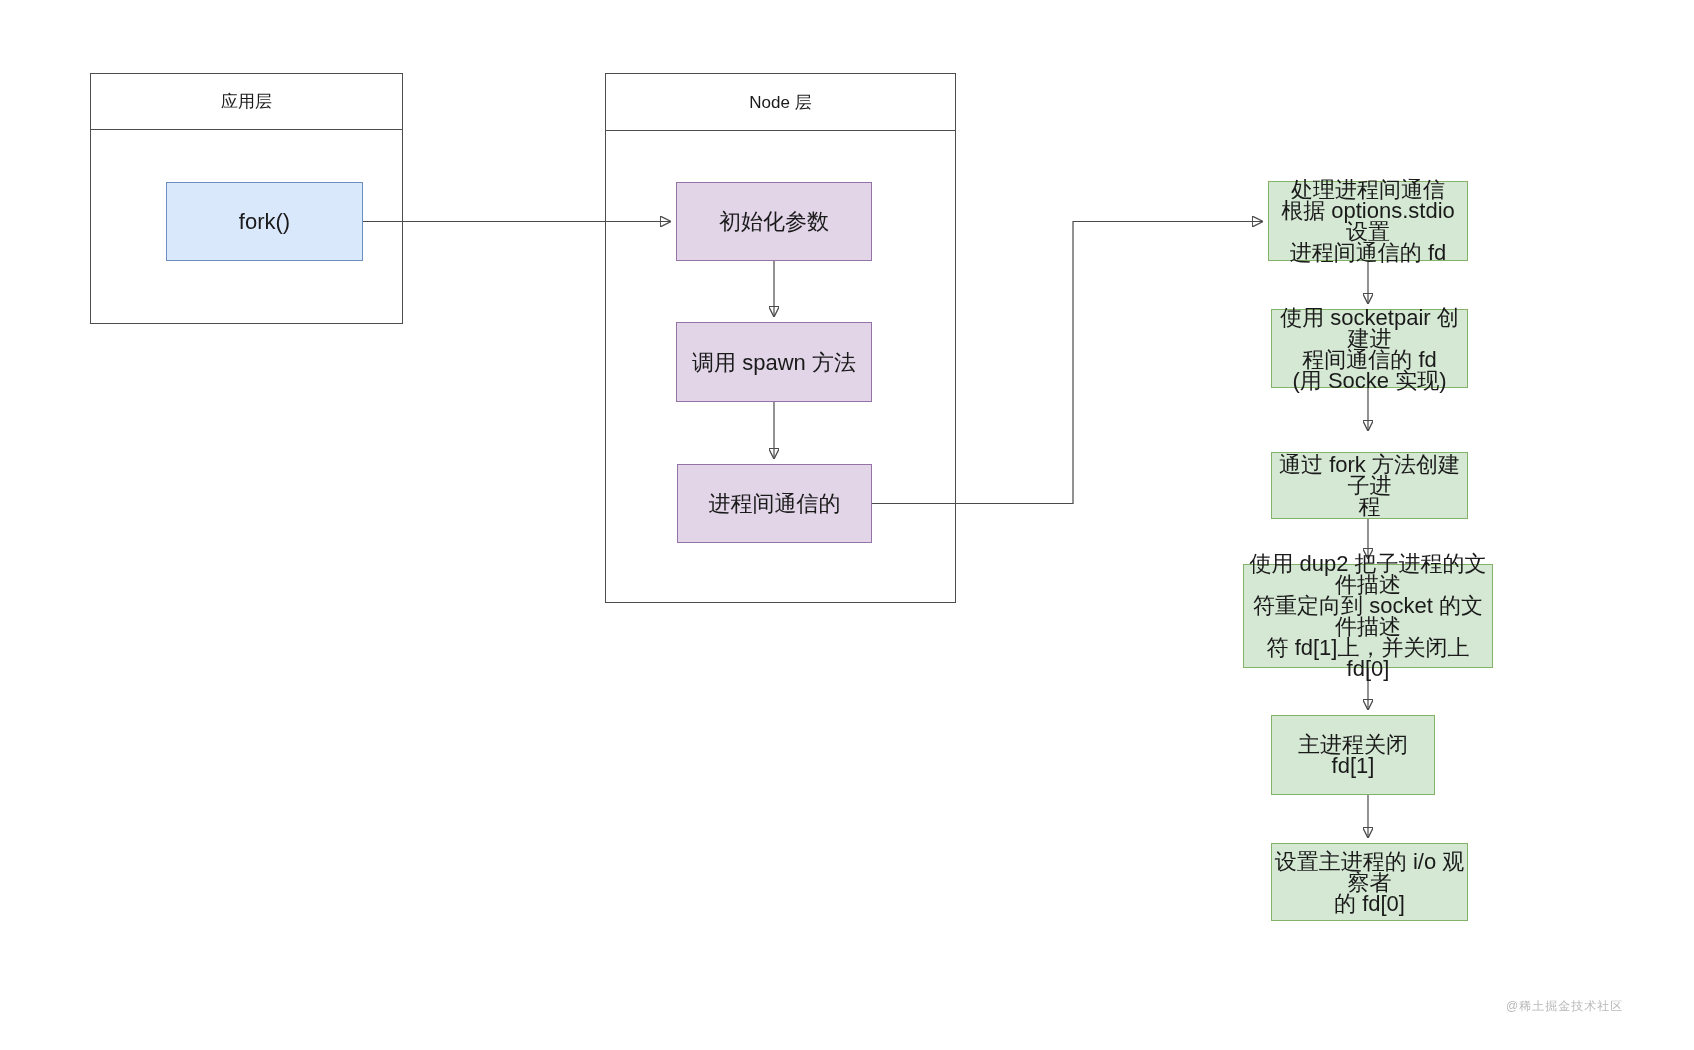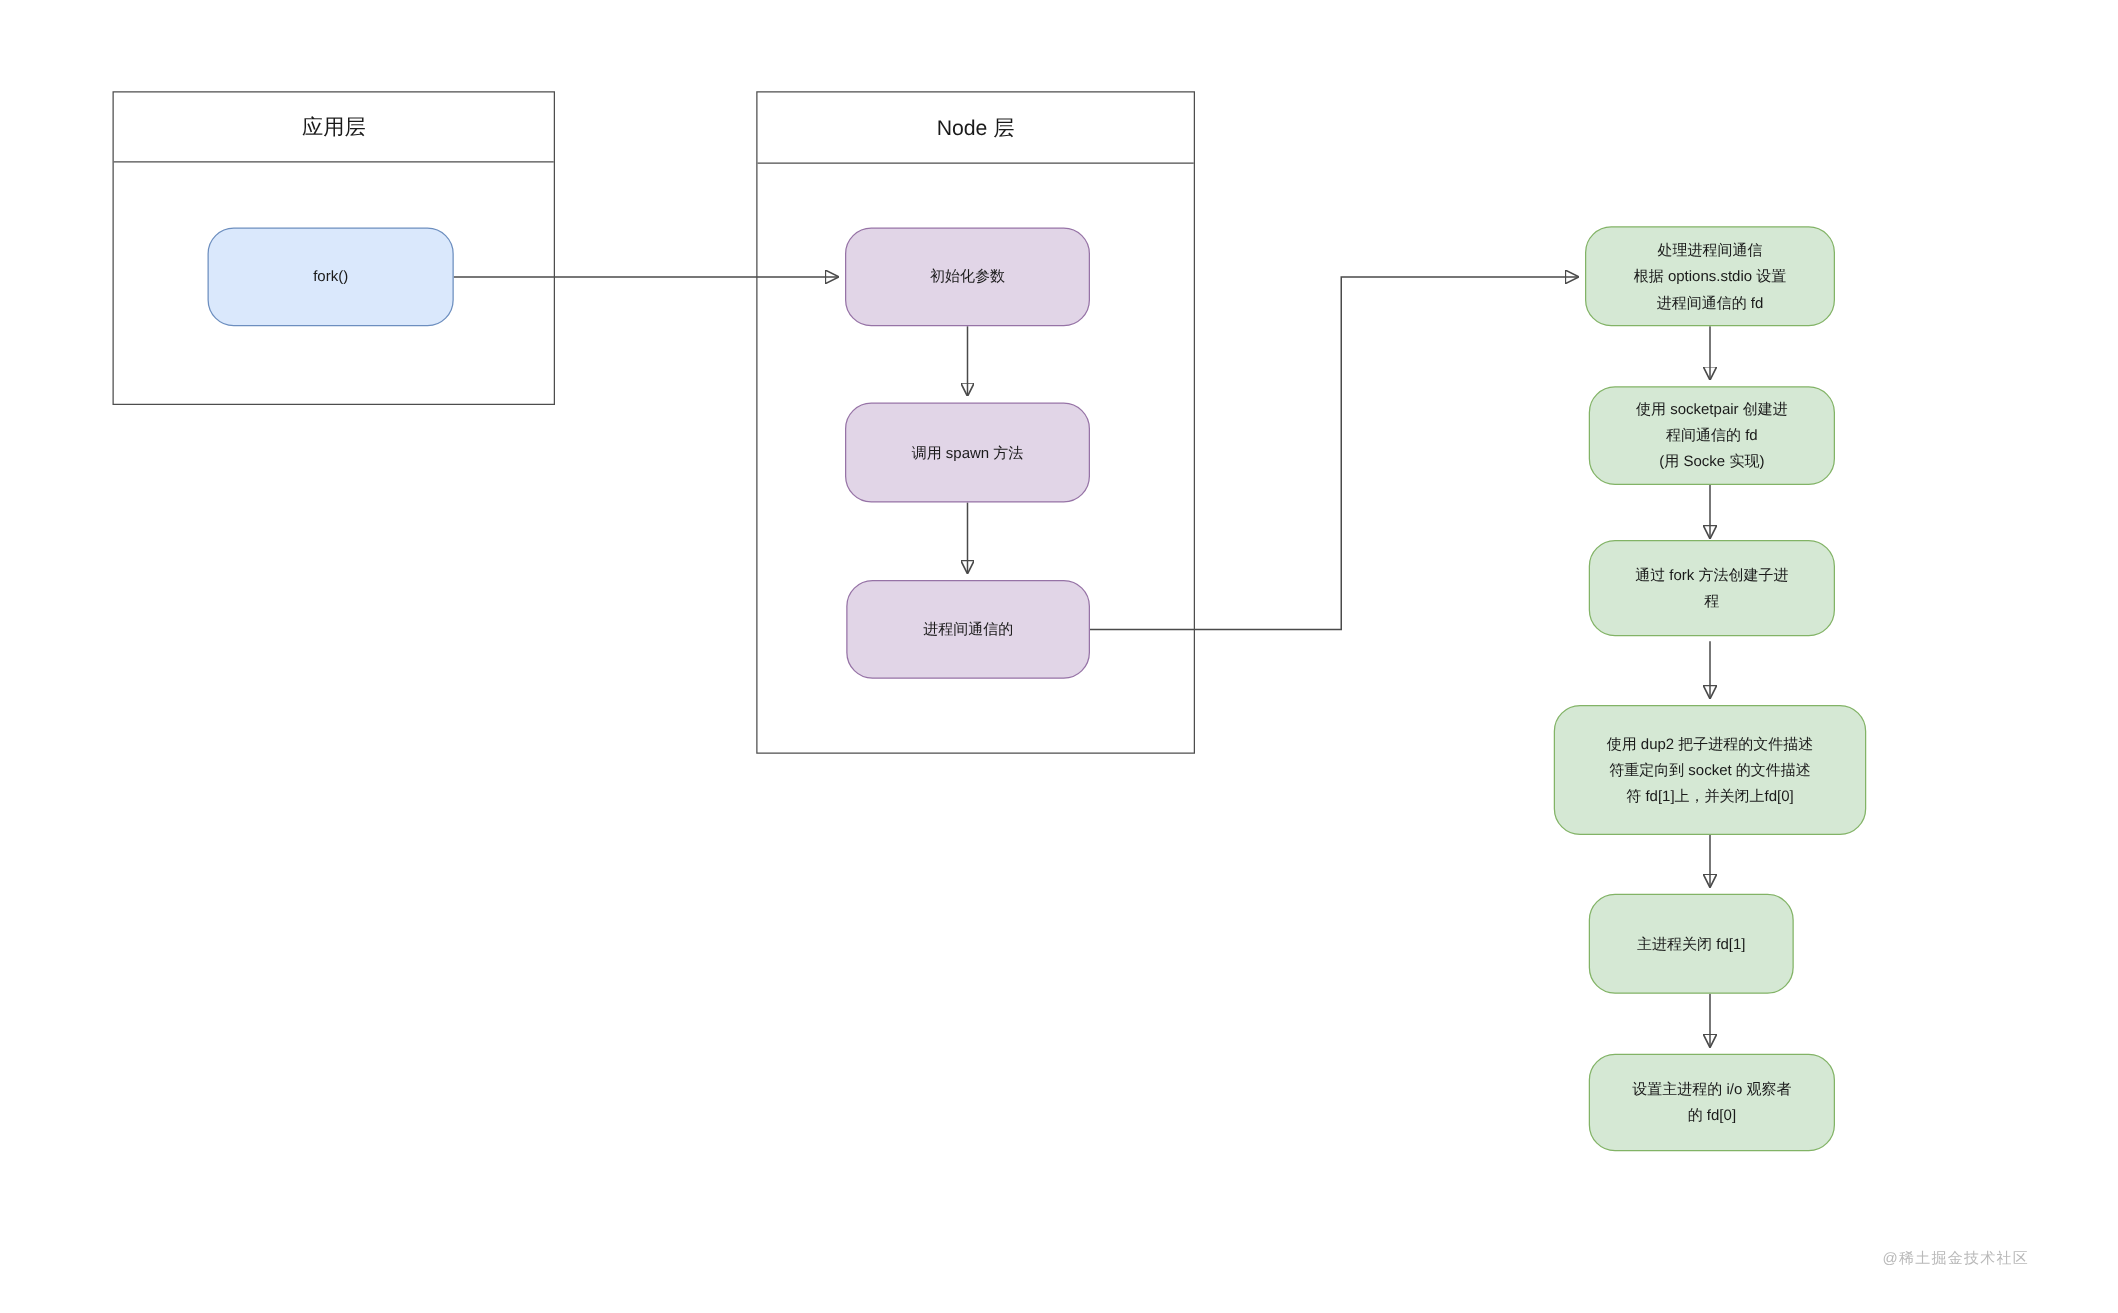--- a/index.html
+++ b/index.html
@@ -20,26 +20,25 @@
   .layer-header{
     display:flex;align-items:center;justify-content:center;
     border-bottom:1px solid var(--frame,#4d4d4d);
     font-size:17px;
     box-sizing:border-box;
   }
   .node{
     position:absolute;
     display:flex;align-items:center;justify-content:center;
     text-align:center;
-    font-size:12px;
+    font-size:22px;
     line-height:21px;
     white-space:pre-line;
     box-sizing:border-box;
     padding:2px;
-    border-radius:21px;
   }
   .node.blue{background:var(--blue-fill,#dae8fc);border:1px solid var(--blue-stroke,#6c8ebf);}
   .node.purple{background:var(--purple-fill,#e1d5e7);border:1px solid var(--purple-stroke,#9673a6);}
   .node.green{background:var(--green-fill,#d5e8d4);border:1px solid var(--green-stroke,#82b366);}
   .connectors{
     position:absolute;left:0;top:0;width:1694px;height:1050px;
     pointer-events:none;
   }
   .connectors path{
     fill:none;
@@ -48,35 +47,35 @@
   }
   .watermark{
     position:absolute;
     left:1506px;top:998px;
     font-size:12px;
     color:var(--watermark,#b9b9b9);
     letter-spacing:1px;
   }
 
   
-  #layer-app {left:90px; top:73px; width:354px; height:251px;text-align:right;}
+  #layer-app {left:90px; top:73px; width:313px; height:251px;text-align:right;}
   #layer-app  .layer-header{height:56px;}
   #layer-node{left:605px;top:73px; width:351px; height:530px;}
   #layer-node .layer-header{height:57px;text-align:center;}
   #layer-cpp {left:1190px;top:68px;width:352px; height:915px;}
   #layer-cpp  .layer-header{height:56px;}
 
   
   #n-fork   {left:166px; top:182px; width:197px; height:79px;}
   #n-init   {left:676px; top:182px; width:196px; height:79px;}
   #n-spawn  {left:676px; top:322px; width:196px; height:80px;}
   #n-create {left:677px; top:464px; width:195px; height:79px;}
   #n-c1     {left:1268px;top:181px; width:200px; height:80px;}
   #n-c2     {left:1271px;top:309px; width:197px; height:79px;}
-  #n-c3     {left:1271px;top:432px; width:197px; height:77px;}
+  #n-c3     {left:1271px;top:452px; width:197px; height:67px;}
   #n-c4     {left:1243px;top:564px; width:250px; height:104px;}
   #n-c5     {left:1271px;top:715px; width:164px; height:80px;}
   #n-c6     {left:1271px;top:843px; width:197px; height:78px;}
 </style>
 </head>
 <body>
 
 <div class="canvas">
 
   <svg class="connectors" viewBox="0 0 1694 1050" xmlns="http://www.w3.org/2000/svg">

